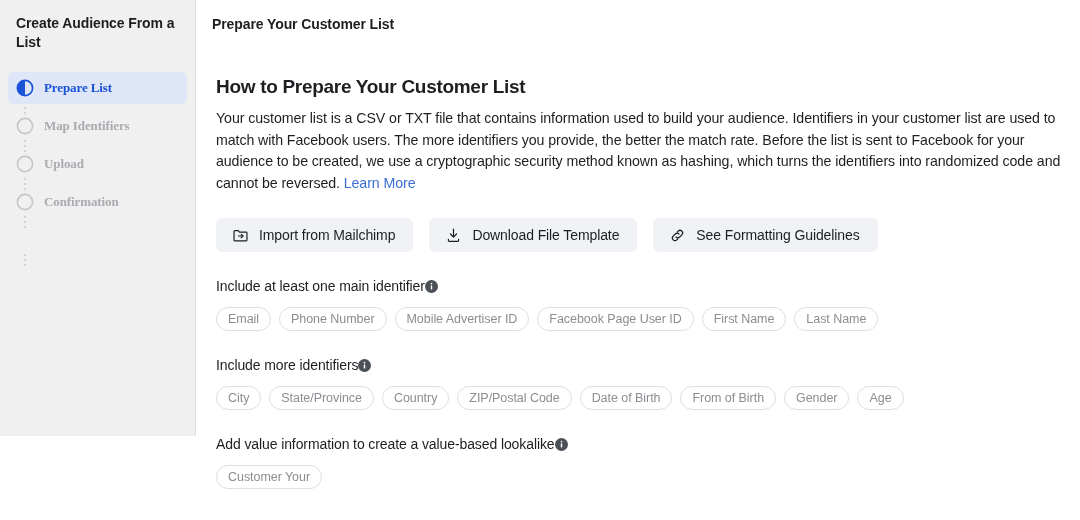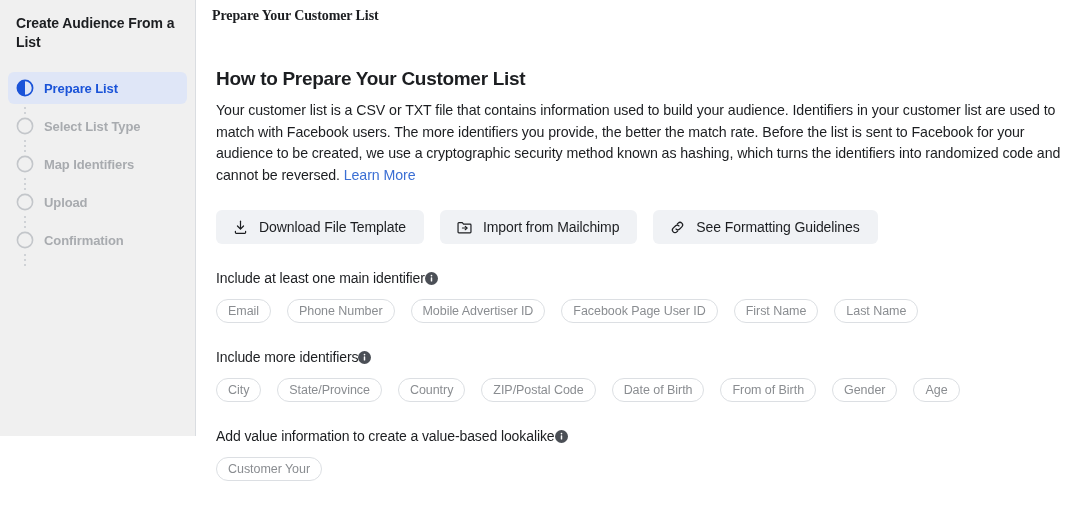--- a/index.html
+++ b/index.html
@@ -72,20 +72,21 @@
     position: relative;
     display: block;
   }
 
   .step-label {
     font-size: 13px;
     color: #a8abaf;
     font-weight: bold;
     white-space: nowrap;
     letter-spacing: -0.1px;
+    font-family: Liberation Serif, serif;
   }
 
   .step.active .step-label {
     color: #1a53d8;
   }
 
   .step-connector {
     position: absolute;
     left: 24px;
     width: 2px;
@@ -97,22 +98,21 @@
   
   .main {
     flex: 1;
     height: 520px;
     background: #ffffff;
     overflow: hidden;
     position: relative;
   }
 
   .main-header {
-    padding: 8px 20px 0 16px;
-    font-family: Liberation Serif, serif;
+    padding: 16px 20px 0 16px;
   }
 
   .main-header-title {
     font-size: 14px;
     font-weight: bold;
     color: #1c1e21;
     letter-spacing: -0.1px;
   }
 
   .content {
@@ -183,21 +183,21 @@
   .info-icon {
     width: 13px;
     height: 13px;
     display: inline-block;
     flex-shrink: 0;
   }
 
   .tags {
     display: flex;
     flex-wrap: wrap;
-    gap: 16px;
+    gap: 8px;
   }
 
   .tag {
     display: inline-flex;
     align-items: center;
     justify-content: center;
     height: 24px;
     padding: 0 11px;
     border: 1px solid #dcdfe3;
     border-radius: 12px;
@@ -219,26 +219,20 @@
 
     <nav class="steps" id="steps-container">
         <div class="step active">
           <span class="step-icon"><svg width="18" height="18" viewBox="0 0 18 18">
               <circle cx="9" cy="9" r="7.6" fill="none" stroke="#1a53d8" stroke-width="1.7"></circle>
               <path d="M9 1.4 A7.6 7.6 0 0 0 9 16.6 Z" fill="#1a53d8"></path>
             </svg></span>
           <span class="step-label">Prepare List</span>
         </div>
         <span class="step-connector" style="top: 30px; height: 14px;"></span>
-        <div class="step">
-          <span class="step-icon"><svg width="18" height="18" viewBox="0 0 18 18">
-              <circle cx="9" cy="9" r="7.6" fill="none" stroke="#c3c6ca" stroke-width="1.6"></circle>
-            </svg></span>
-          <span class="step-label">Select List Type</span>
-        </div>
         <span class="step-connector" style="top: 68px; height: 14px;"></span>
         <span class="step-connector" style="top: 106px; height: 14px;"></span>
         <div class="step">
           <span class="step-icon"><svg width="18" height="18" viewBox="0 0 18 18">
               <circle cx="9" cy="9" r="7.6" fill="none" stroke="#c3c6ca" stroke-width="1.6"></circle>
             </svg></span>
           <span class="step-label">Map Identifiers</span>
         </div>
         <span class="step-connector" style="top: 144px; height: 14px;"></span>
         <div class="step">
@@ -265,43 +259,43 @@
 
     <div class="content">
 
       <h2 class="section-title">How to Prepare Your Customer List</h2>
 
       <p class="intro">
         <span>Your customer list is a CSV or TXT file that contains information used to build your audience. Identifiers in your customer list are used to match with Facebook users. The more identifiers you provide, the better the match rate. Before the list is sent to Facebook for your audience to be created, we use a cryptographic security method known as hashing, which turns the identifiers into randomized code and cannot be reversed. </span><a class="link" href="#">Learn More</a>
       </p>
 
       <div class="actions" id="actions-container">
+          <button class="action-btn">
+            <span style="display: flex;">
+              <svg width="17" height="17" viewBox="0 0 20 20" fill="none" stroke="#1c1e21" stroke-width="1.4" stroke-linecap="round" stroke-linejoin="round">
+                <path d="M2.4 5.2a1 1 0 0 1 1-1h4l1.5 1.9h7.7a1 1 0 0 1 1 1v8.2a1 1 0 0 1-1 1H3.4a1 1 0 0 1-1-1z"></path>
+                <path d="M7.6 10.6h5.2"></path>
+                <path d="M10.9 8.6l2 2-2 2"></path>
+              </svg>
+            </span>
+            <span>Import from Mailchimp</span>
+          </button>
           <button class="action-btn">
             <span style="display: flex;">
               <svg width="17" height="17" viewBox="0 0 20 20" fill="none" stroke="#1c1e21" stroke-width="1.4" stroke-linecap="round" stroke-linejoin="round">
                 <path d="M10 2.6v8.8"></path>
                 <path d="M6.4 8.2 10 11.8l3.6-3.6"></path>
                 <path d="M4 14.4v1.6a1 1 0 0 0 1 1h10a1 1 0 0 0 1-1v-1.6"></path>
               </svg>
             </span>
             <span>Download File Template</span>
           </button>
           <button class="action-btn">
             <span style="display: flex;">
               <svg width="17" height="17" viewBox="0 0 20 20" fill="none" stroke="#1c1e21" stroke-width="1.4" stroke-linecap="round" stroke-linejoin="round">
-                <path d="M2.4 5.2a1 1 0 0 1 1-1h4l1.5 1.9h7.7a1 1 0 0 1 1 1v8.2a1 1 0 0 1-1 1H3.4a1 1 0 0 1-1-1z"></path>
-                <path d="M7.6 10.6h5.2"></path>
-                <path d="M10.9 8.6l2 2-2 2"></path>
-              </svg>
-            </span>
-            <span>Import from Mailchimp</span>
-          </button>
-          <button class="action-btn">
-            <span style="display: flex;">
-              <svg width="17" height="17" viewBox="0 0 20 20" fill="none" stroke="#1c1e21" stroke-width="1.4" stroke-linecap="round" stroke-linejoin="round">
                 <path d="M8.2 11.8a3 3 0 0 0 4.3 0l2.6-2.6a3 3 0 1 0-4.3-4.3l-1 1"></path>
                 <path d="M11.8 8.2a3 3 0 0 0-4.3 0L4.9 10.8a3 3 0 1 0 4.3 4.3l1-1"></path>
               </svg>
             </span>
             <span>See Formatting Guidelines</span>
           </button>
         </div>
 
       <div id="groups-container">
           <div class="field-group">

